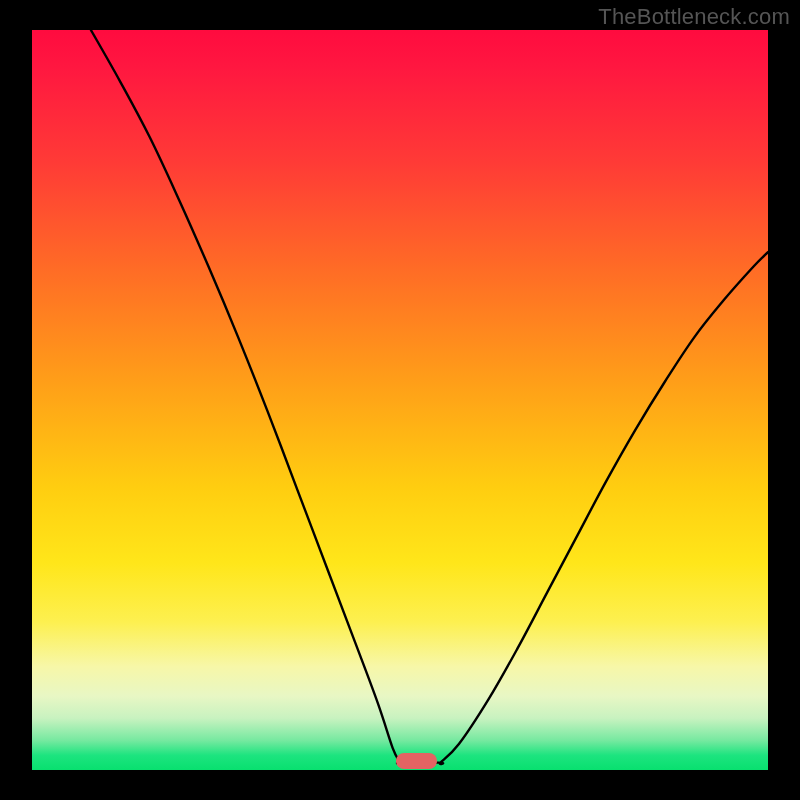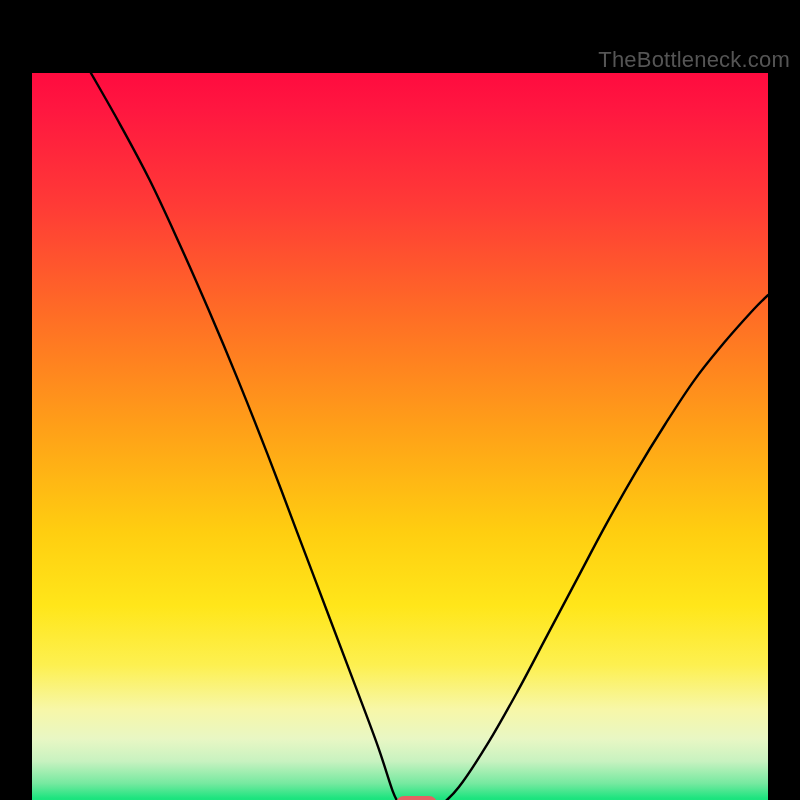--- a/index.html
+++ b/index.html
@@ -9,21 +9,20 @@
     height: 800px;
     background: #000;
     overflow: hidden;
     font-family: Arial, Helvetica, sans-serif;
   }
   .stage {
     position: relative;
     width: 800px;
     height: 572px;
     background: #000;
-    margin-top: 43px;
   }
   .watermark {
     position: absolute;
     top: 4px;
     right: 10px;
     color: #555;
     font-size: 22px;
     font-weight: 500;
     letter-spacing: 0.2px;
     z-index: 5;

